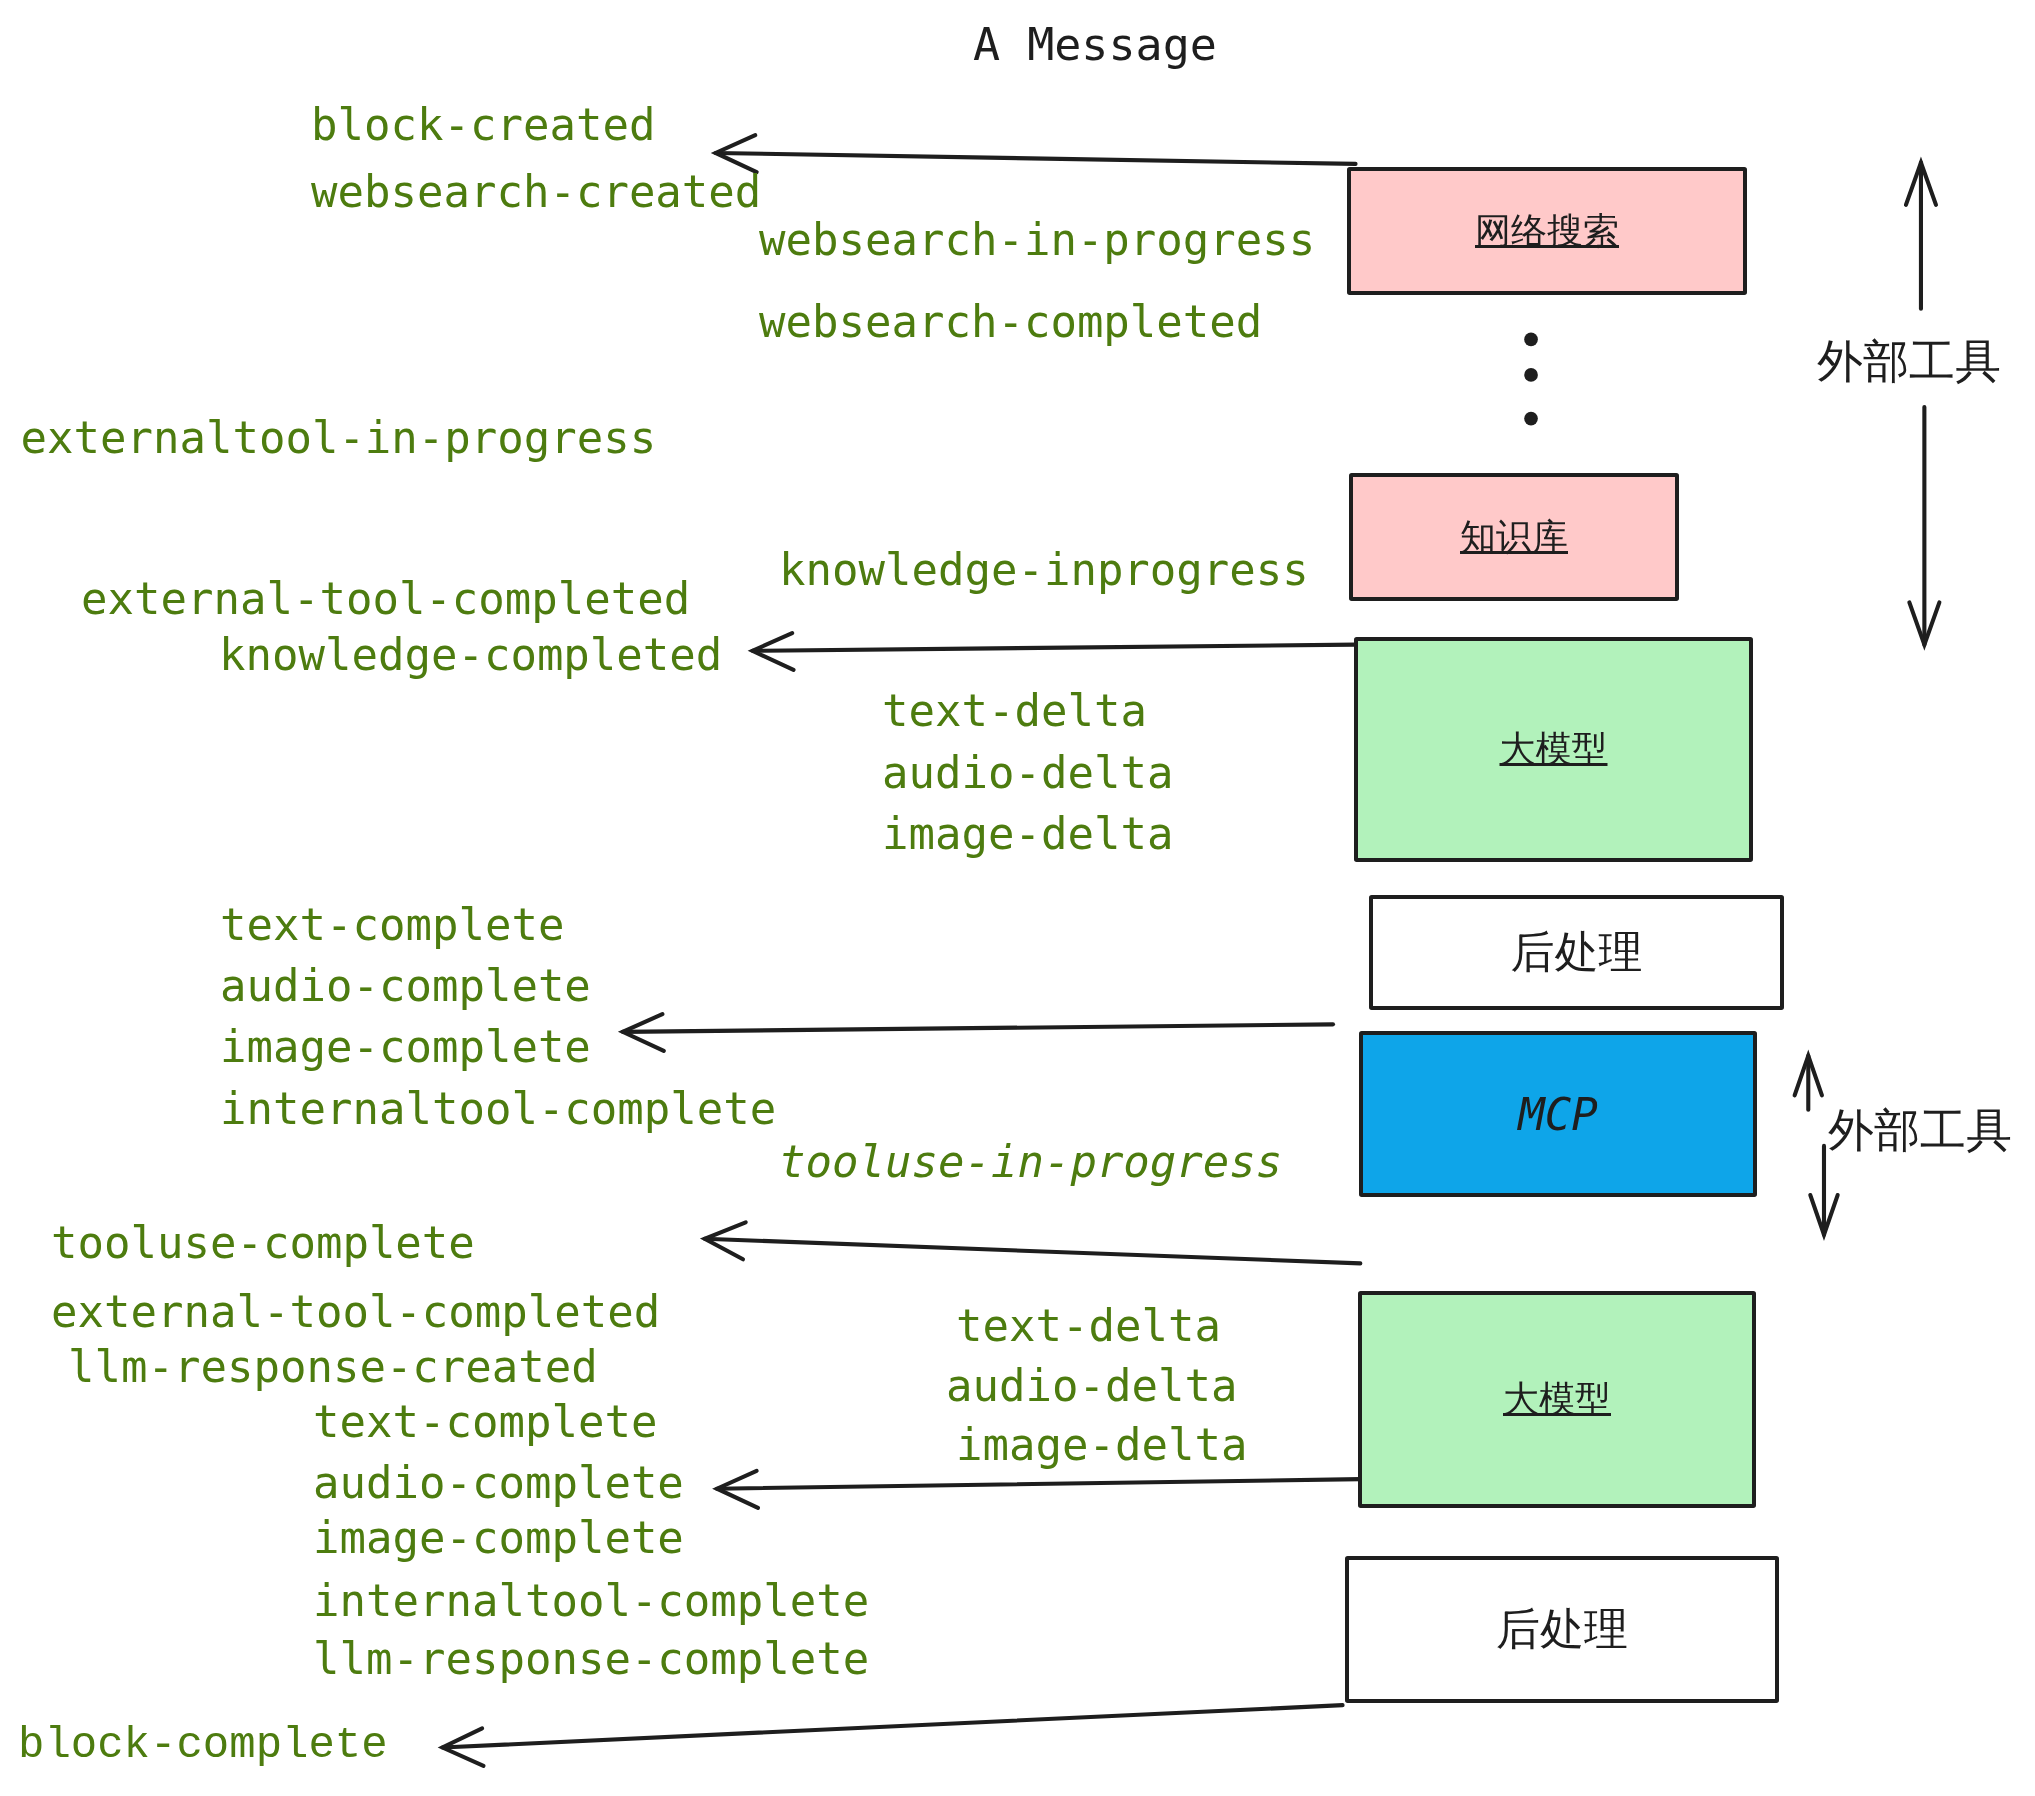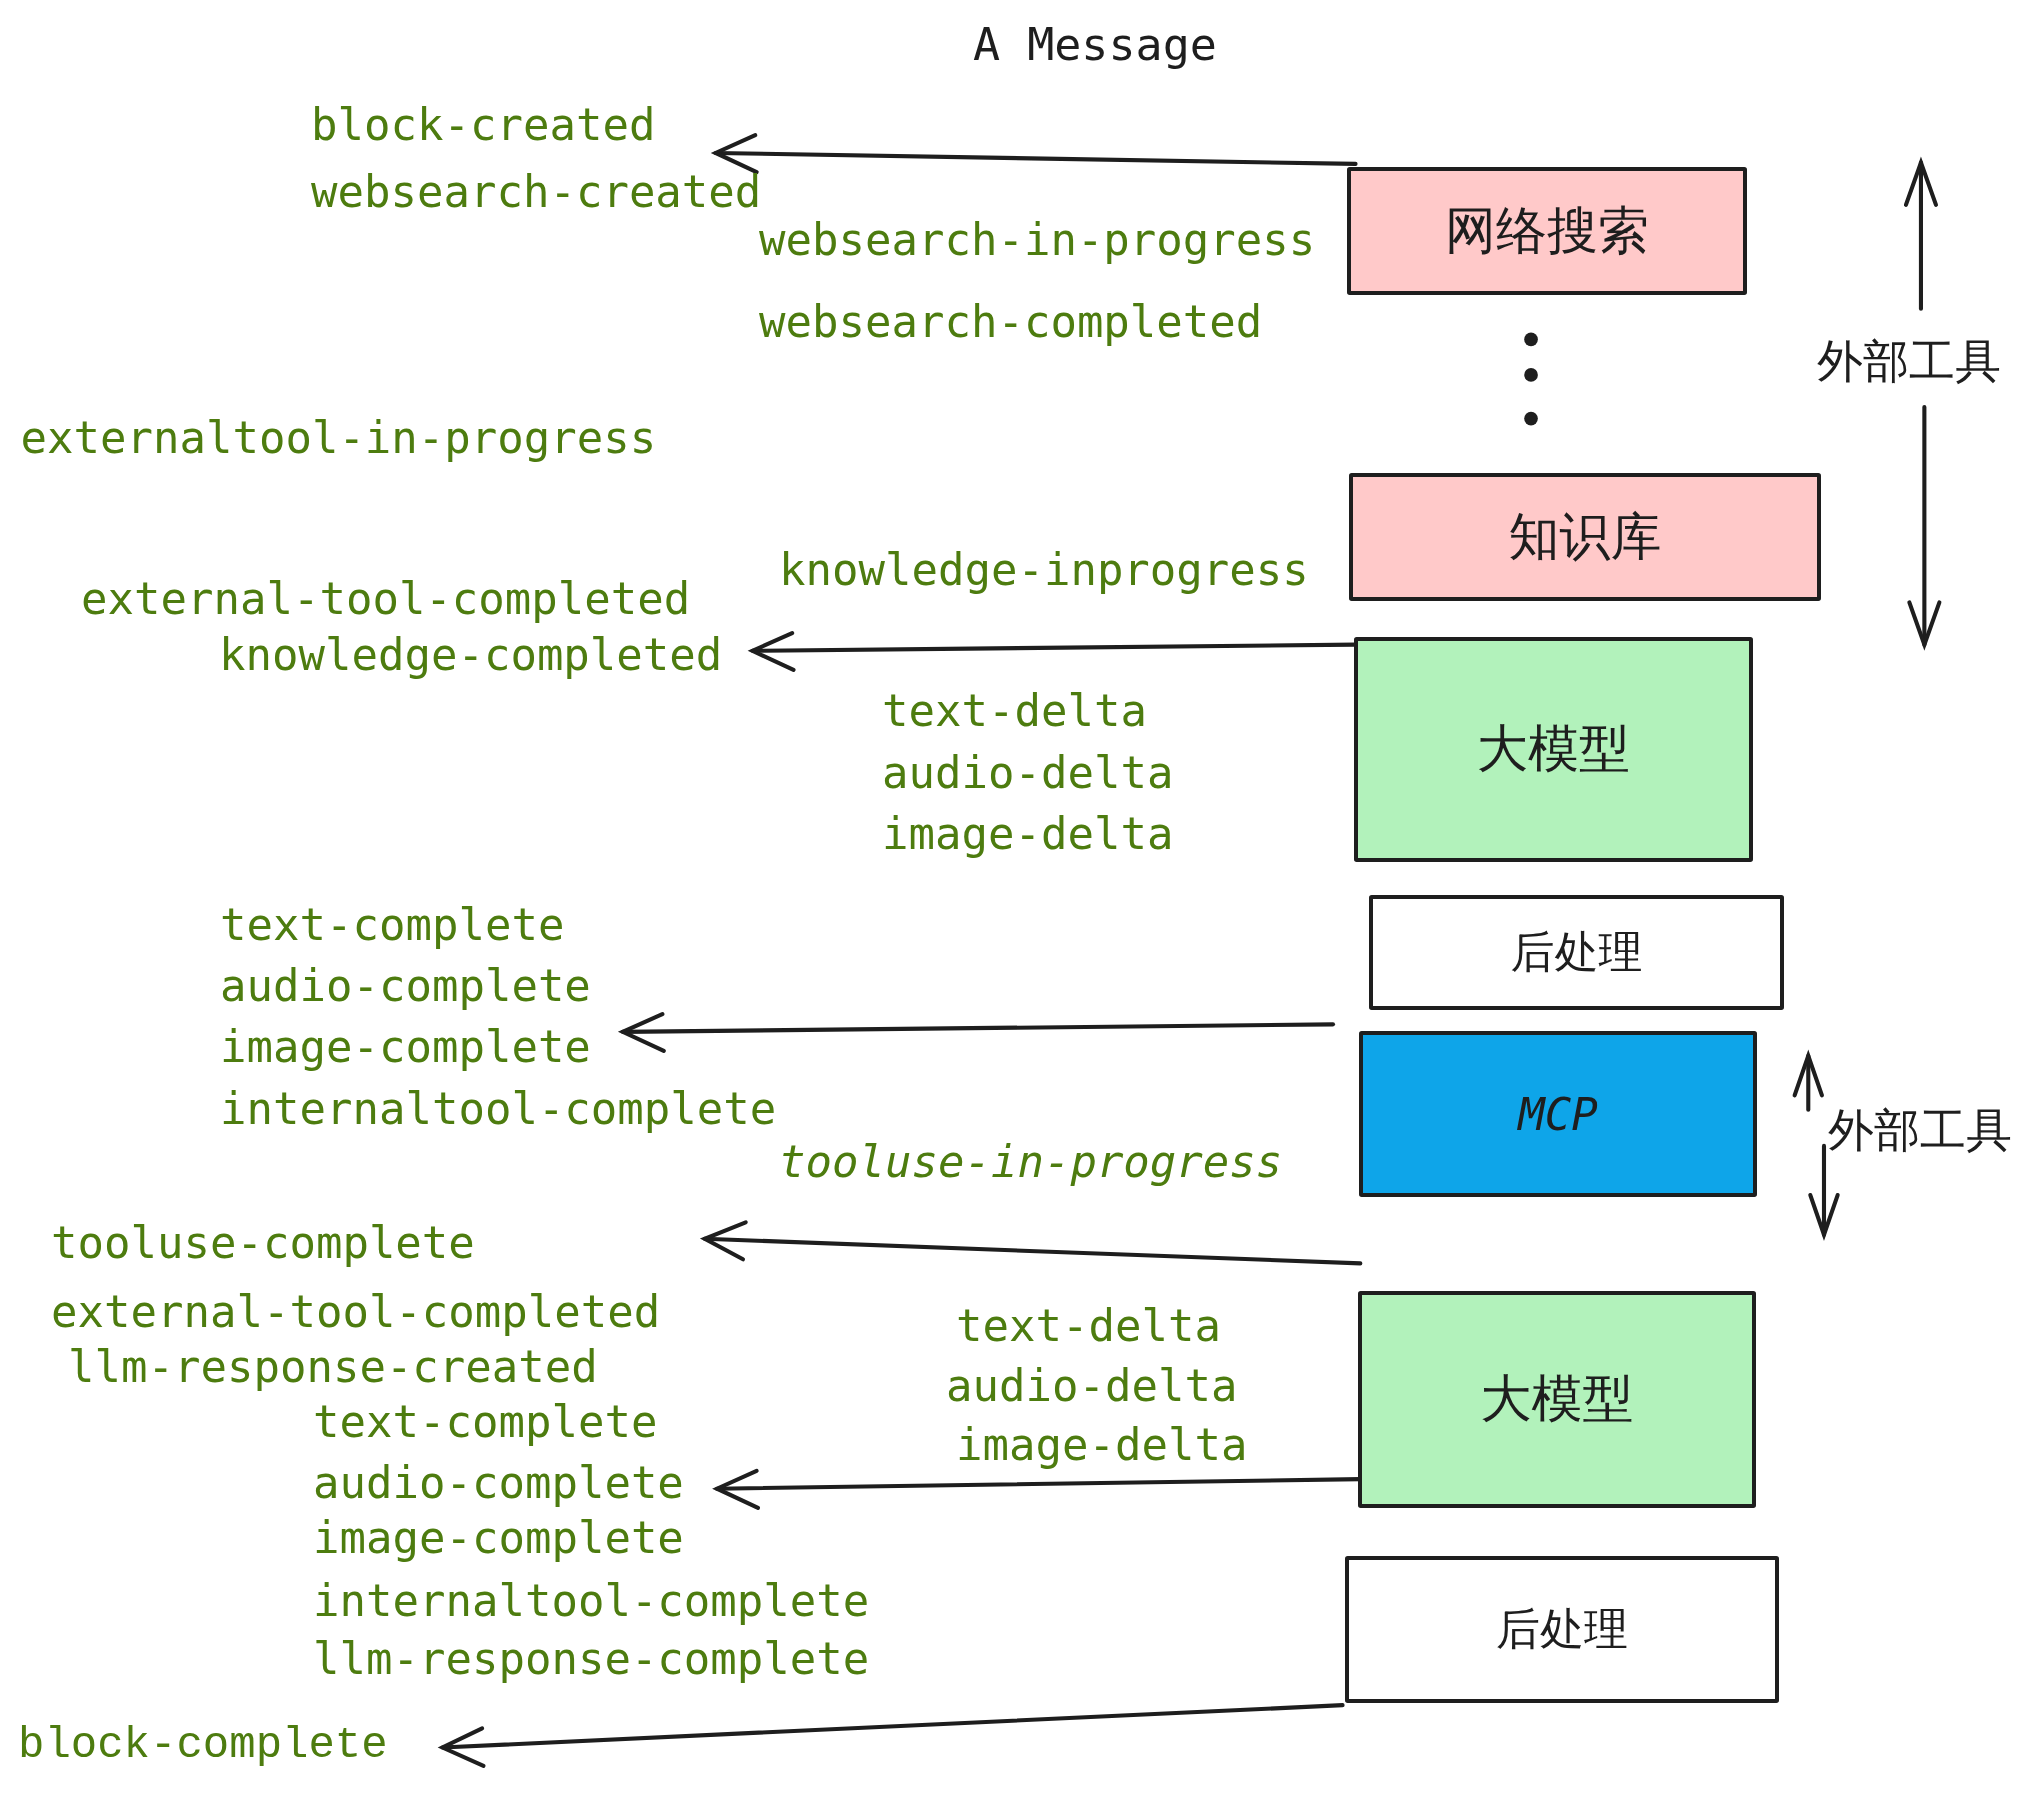--- a/index.html
+++ b/index.html
@@ -5,21 +5,21 @@
   html,body{margin:0;padding:0;background:#ffffff;}
   #canvas{position:relative;width:2035px;height:1796px;background:#ffffff;overflow:hidden;
           color:#1e1e1e;}
   .evt{position:absolute;font:44px "DejaVu Sans Mono","Liberation Mono",monospace;
        color:#4d7c0f;white-space:nowrap;transform:translateY(-50%);}
   .title{position:absolute;font:45px "DejaVu Sans Mono","Liberation Mono",monospace;
        color:#1e1e1e;white-space:nowrap;transform:translateY(-50%);}
   .box{position:absolute;box-sizing:border-box;border:4.1px solid #1e1e1e;border-radius:2.7px;
        display:flex;align-items:center;justify-content:center;
        font-family:"Liberation Sans","DejaVu Sans",sans-serif;color:#1e1e1e;}
-  .cn-lg{font-size:51px;}
+  .cn-lg{font-size:36px;text-decoration:underline;}
   .cn-md{font-size:44px;}
   .mono-box{font:44px "DejaVu Sans Mono","Liberation Mono",monospace;}
   .side{position:absolute;font:46px "Liberation Sans","DejaVu Sans",sans-serif;
         color:#1e1e1e;white-space:nowrap;transform:translateY(-50%);}
   svg{position:absolute;left:0;top:0;}
 </style>
 </head>
 <body>
 
 <div id="canvas">
@@ -75,21 +75,21 @@
         <circle cx="2242" cy="497" r="10"></circle>
           <circle cx="2242" cy="549" r="10"></circle>
           <circle cx="2242" cy="613" r="10"></circle>
       </g>
     </g>
   </svg>
 
   <div class="title" style="left:973px;top:44px;">A Message</div>
 
   <div class="box cn-lg" style="left:1347px;top:167px;width:400px;height:128px;background:#ffc9c9;">网络搜索</div>
-  <div class="box cn-lg" style="left:1349px;top:473px;width:472px;height:128px;background:#ffc9c9;">知识库</div>
+  <div class="box cn-lg" style="left:1349px;top:473px;width:330px;height:128px;background:#ffc9c9;">知识库</div>
   <div class="box cn-lg" style="left:1354px;top:637px;width:399px;height:225px;background:#b2f2bb;">大模型</div>
   <div class="box cn-md" style="left:1369px;top:895px;width:415px;height:115px;background:#ffffff;">后处理</div>
   <div class="box mono-box" style="left:1359px;top:1031px;width:398px;height:166px;background:#0ea5e9;font-style:italic;">MCP</div>
   <div class="box cn-lg" style="left:1358px;top:1291px;width:398px;height:217px;background:#b2f2bb;">大模型</div>
   <div class="box cn-md" style="left:1345px;top:1556px;width:434px;height:147px;background:#ffffff;">后处理</div>
 
   <div class="side" style="left:1817px;top:362px;">外部工具</div>
   <div class="side" style="left:1828px;top:1131px;">外部工具</div>
 
   <div class="evt" style="left:311px;top:124px;">block-created</div>

